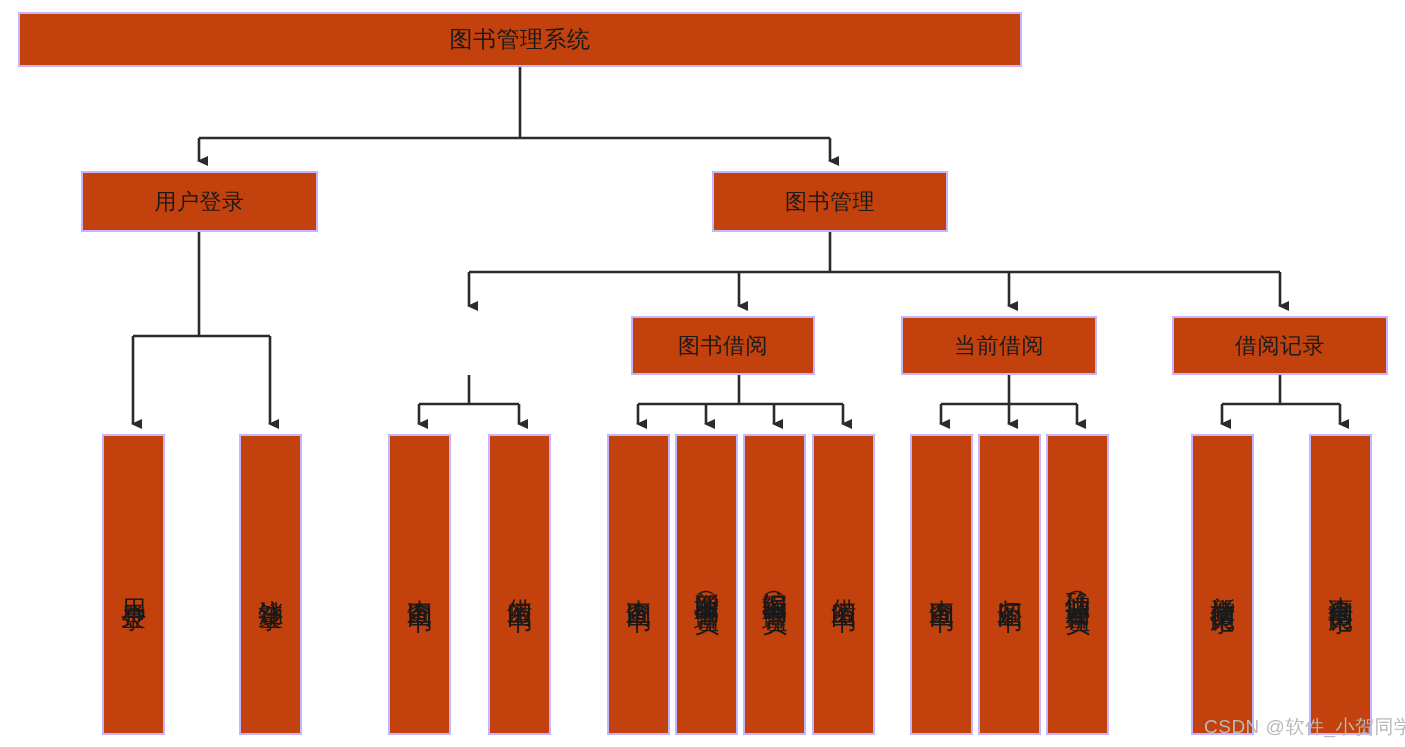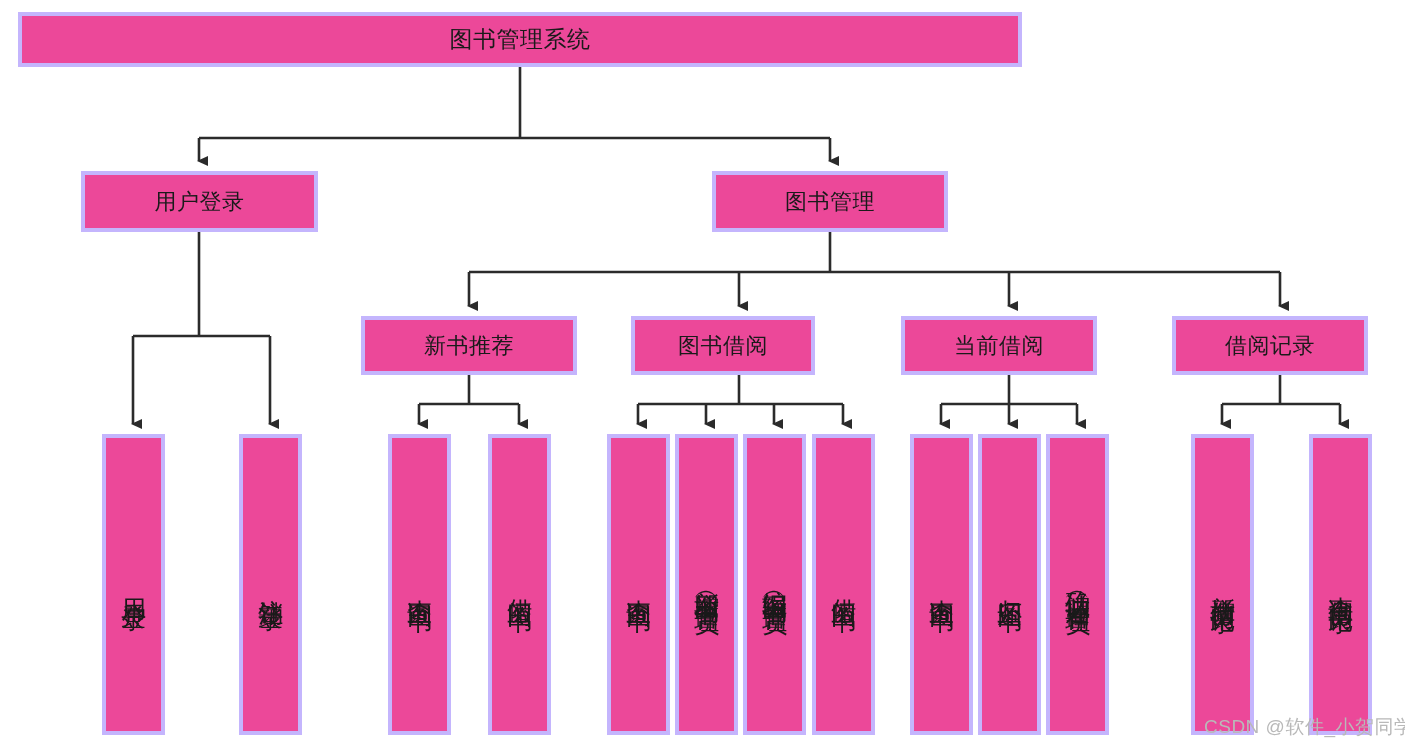--- a/index.html
+++ b/index.html
@@ -20,22 +20,22 @@
   svg#wires {
     position: absolute;
     left: 0;
     top: 0;
     width: 1405px;
     height: 747px;
   }
   .node {
     position: absolute;
     box-sizing: border-box;
-    background: #ec4899;
-    border: 4px solid #c4b5fd;
+    background: #c2410c;
+    border: 2px solid #c4b5fd;
     display: flex;
     align-items: center;
     justify-content: center;
     color: #1a1a1a;
   }
   .node .label {
     display: block;
     text-align: center;
     line-height: 1.05;
     letter-spacing: 0.5px;
@@ -129,30 +129,27 @@
     <span class="label">图书管理系统</span>
   </div>
 
   <div class="node horiz" style="left:81px; top:171px; width:237px; height:61px;">
     <span class="label">用户登录</span>
   </div>
   <div class="node horiz" style="left:712px; top:171px; width:236px; height:61px;justify-content:center;">
     <span class="label">图书管理</span>
   </div>
 
-  <div class="node horiz" style="left:361px; top:316px; width:216px; height:59px;">
-    <span class="label">新书推荐</span>
-  </div>
   <div class="node horiz" style="left:631px; top:316px; width:184px; height:59px;">
     <span class="label">图书借阅</span>
   </div>
   <div class="node horiz" style="left:901px; top:316px; width:196px; height:59px;">
     <span class="label">当前借阅</span>
   </div>
-  <div class="node horiz" style="left:1172px; top:316px; width:196px; height:59px;">
+  <div class="node horiz" style="left:1172px; top:316px; width:216px; height:59px;">
     <span class="label">借阅记录</span>
   </div>
 
   <div class="node vert" style="left:102px; top:434px; width:63px; height:301px;">
     <span class="label">用户登录</span>
   </div>
   <div class="node vert" style="left:239px; top:434px; width:63px; height:301px;">
     <span class="label">注销登录</span>
   </div>
 

